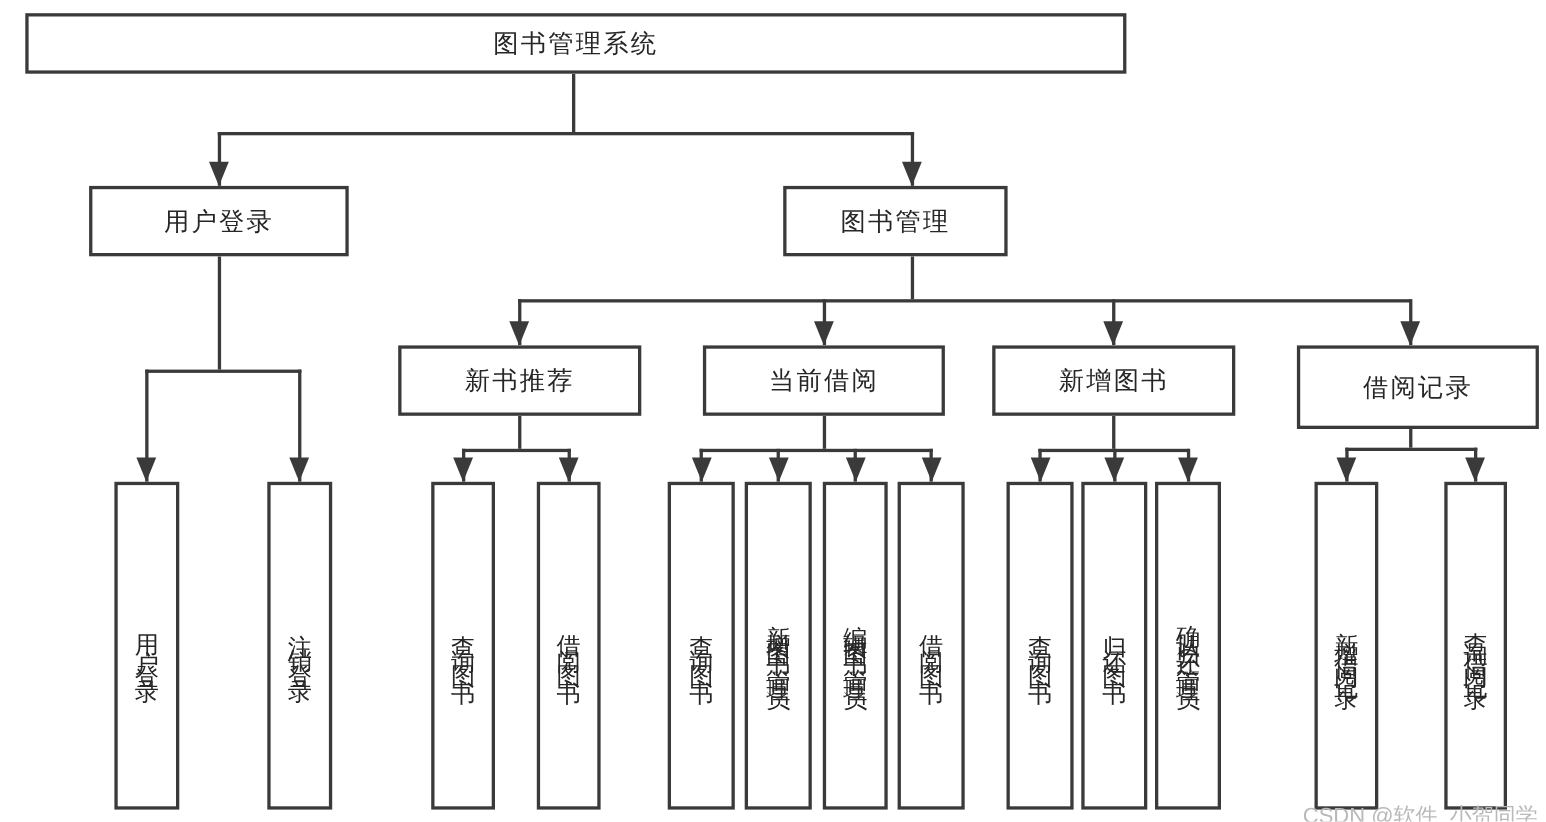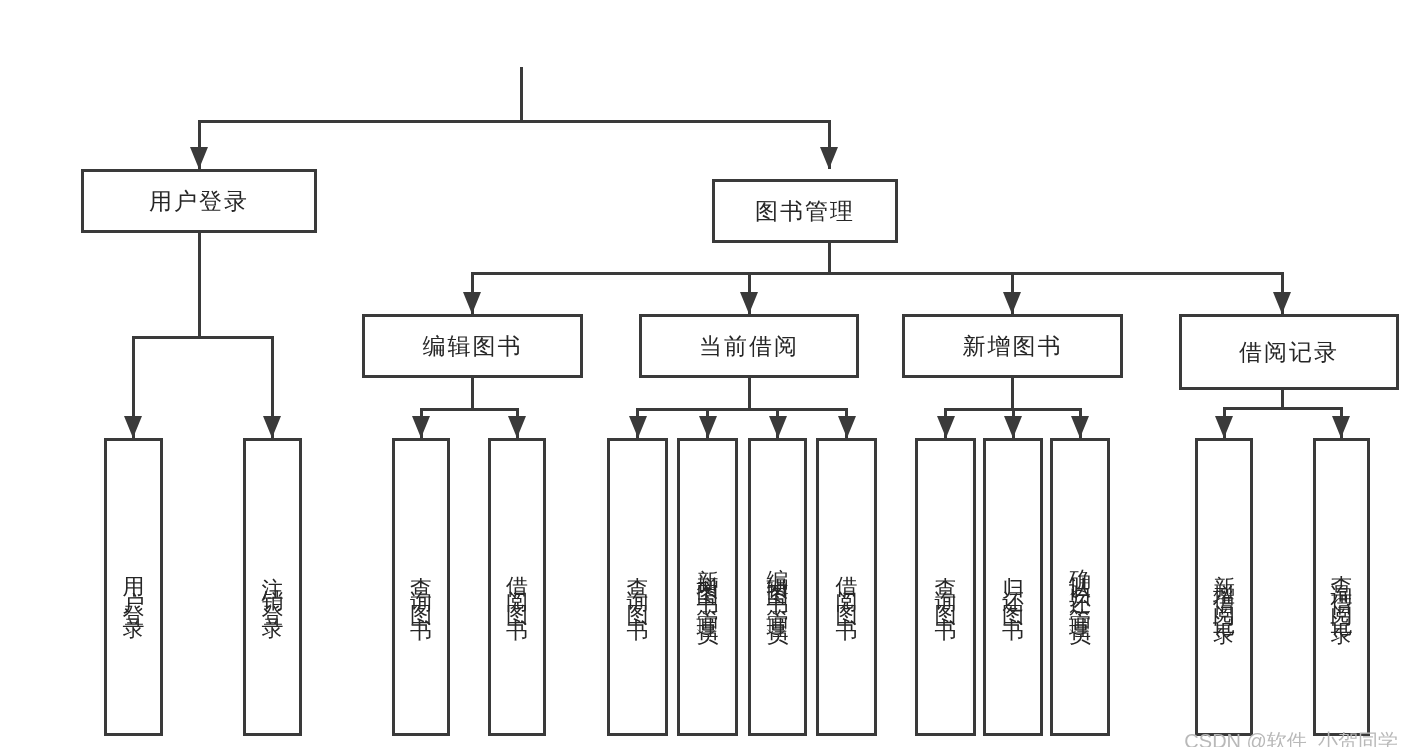--- a/index.html
+++ b/index.html
@@ -115,30 +115,33 @@
   <div class="vline" style="left:1079px;top:408px;height:30px"></div>
   <div class="arrow" style="left:1071px;top:416px"></div>
 
   <div class="vline" style="left:1281px;top:378px;height:29px"></div>
   <div class="hline" style="left:1223px;top:407px;width:120px"></div>
   <div class="vline" style="left:1223px;top:407px;height:31px"></div>
   <div class="arrow" style="left:1215px;top:416px"></div>
   <div class="vline" style="left:1340px;top:407px;height:31px"></div>
   <div class="arrow" style="left:1332px;top:416px"></div>
 
+  <div class="node" style="left:23px;top:12px;width:1001px;height:55px">
+    <span class="hlabel">图书管理系统</span>
+  </div>
 
   <div class="node" style="left:81px;top:169px;width:236px;height:64px">
     <span class="hlabel">用户登录</span>
   </div>
-  <div class="node" style="left:712px;top:179px;width:186px;height:64px">
+  <div class="node" style="left:712px;top:169px;width:204px;height:64px">
     <span class="hlabel">图书管理</span>
   </div>
 
   <div class="node" style="left:362px;top:314px;width:221px;height:64px">
-    <span class="hlabel">编辑图书</span>
+    <span class="hlabel">新书推荐</span>
   </div>
   <div class="node" style="left:639px;top:314px;width:220px;height:64px">
     <span class="hlabel">当前借阅</span>
   </div>
   <div class="node" style="left:902px;top:314px;width:221px;height:64px">
     <span class="hlabel">新增图书</span>
   </div>
   <div class="node" style="left:1179px;top:314px;width:220px;height:76px">
     <span class="hlabel">借阅记录</span>
   </div>

